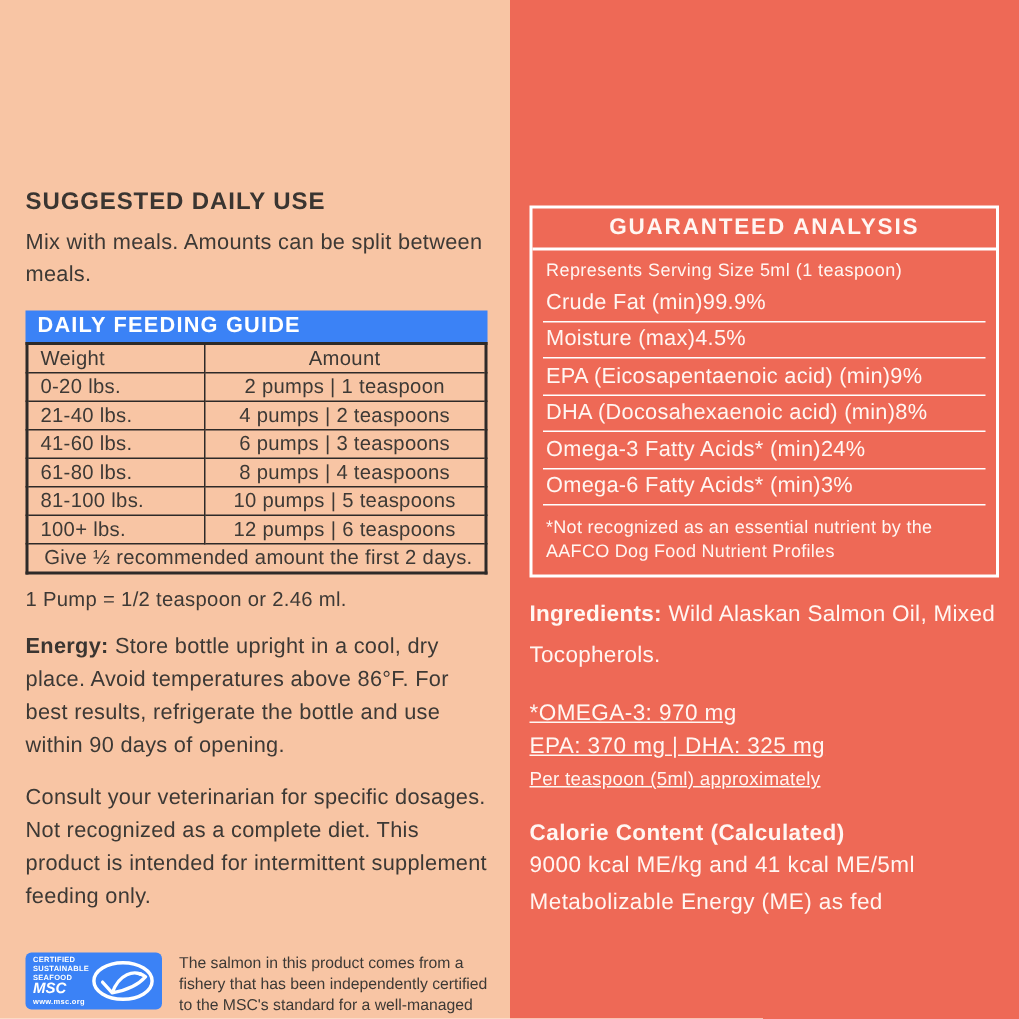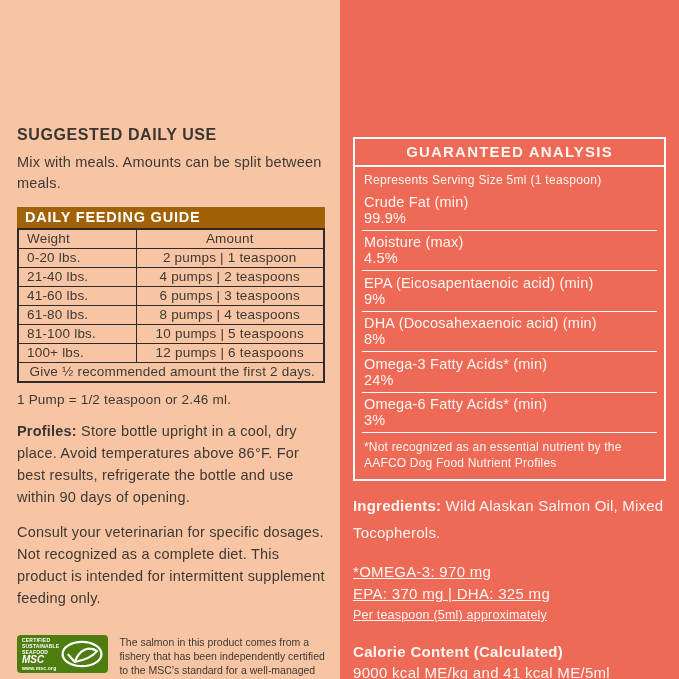--- a/index.html
+++ b/index.html
@@ -23,21 +23,21 @@
     color: #3a3531;
   }
   .intro {
     margin-top: 8px;
     font-size: 14.5px;
     line-height: 21px;
     letter-spacing: 0.2px;
   }
   .fg-wrap { margin-top: 13px; }
   .fg-header {
-    background: #a16207;
+    background: #3b82f6;
     color: #ffffff;
     font-size: 14.5px;
     font-weight: bold;
     letter-spacing: 0.8px;
     padding: 2px 8px 3px;
   }
   table.fg-table {
     width: 100%;
     border-collapse: collapse;
     border: 2px solid #2e2a28;
@@ -67,21 +67,21 @@
   .para strong { font-weight: bold; color: #3a3531; }
   .msc-row {
     margin-top: 26px;
     display: flex;
     align-items: flex-start;
     gap: 11px;
   }
   .msc-badge {
     flex: 0 0 89px;
     height: 38px;
-    background: #4d7c0f;
+    background: #3b82f6;
     border-radius: 4px;
     display: flex;
     align-items: center;
     padding: 2px 3px 2px 5px;
   }
   .msc-badge-left { flex: 0 0 37px; color: #ffffff; }
   .msc-tiny {
     font-size: 5px;
     font-weight: bold;
     line-height: 6px;
@@ -120,21 +120,20 @@
     padding: 6px 2px 3px;
   }
   .ga-row {
     display: flex;
     justify-content: flex-start;
     align-items: baseline;
     font-size: 14.5px;
     letter-spacing: 0.2px;
     padding: 3.5px 2px 4px;
     border-bottom: 1.5px solid #ffffff;
-    flex-direction: column;
   }
   .ga-value { font-size: 14.5px; }
   .ga-footnote {
     font-size: 12px;
     line-height: 16px;
     letter-spacing: 0.2px;
     padding: 6px 2px 8px;
   }
   .ingredients {
     margin-top: 11px;
@@ -195,21 +194,21 @@
         </tr>
         <tr>
           <td class="tfoot-cell" colspan="2">Give ½ recommended amount the first 2 days.</td>
         </tr>
       </tbody>
     </table>
   </div>
 
   <div class="pump-note">1 Pump = 1/2 teaspoon or 2.46 ml.</div>
 
-  <p class="para"><strong>Profiles:</strong><span> Store bottle upright in a cool, dry place. Avoid temperatures above 86°F.  For best results, refrigerate the bottle and use within 90 days of opening.</span></p>
+  <p class="para"><strong>Energy:</strong><span> Store bottle upright in a cool, dry place. Avoid temperatures above 86°F.  For best results, refrigerate the bottle and use within 90 days of opening.</span></p>
 
   <p class="para">Consult your veterinarian for specific dosages. Not recognized as a complete diet. This product is intended for intermittent supplement feeding only.</p>
 
   <div class="msc-row">
     <div class="msc-badge">
       <div class="msc-badge-left">
         <div class="msc-tiny">CERTIFIED</div>
         <div class="msc-tiny">SUSTAINABLE</div>
         <div class="msc-tiny">SEAFOOD</div>
         <div class="msc-acronym">MSC</div>

